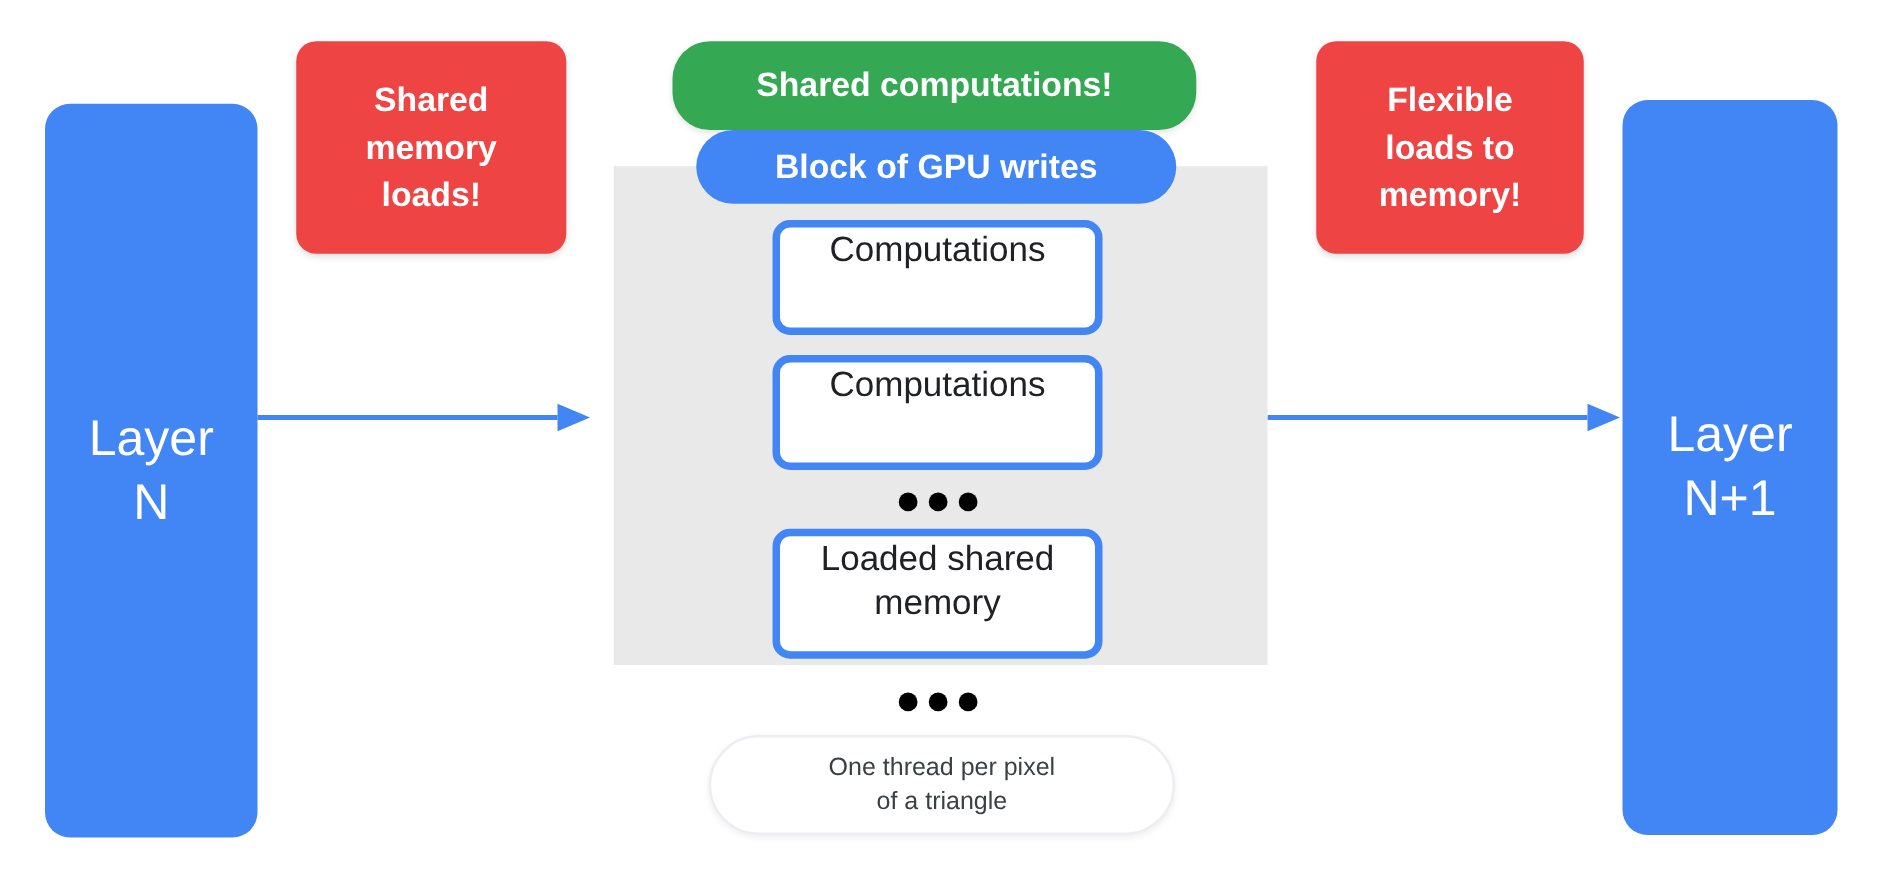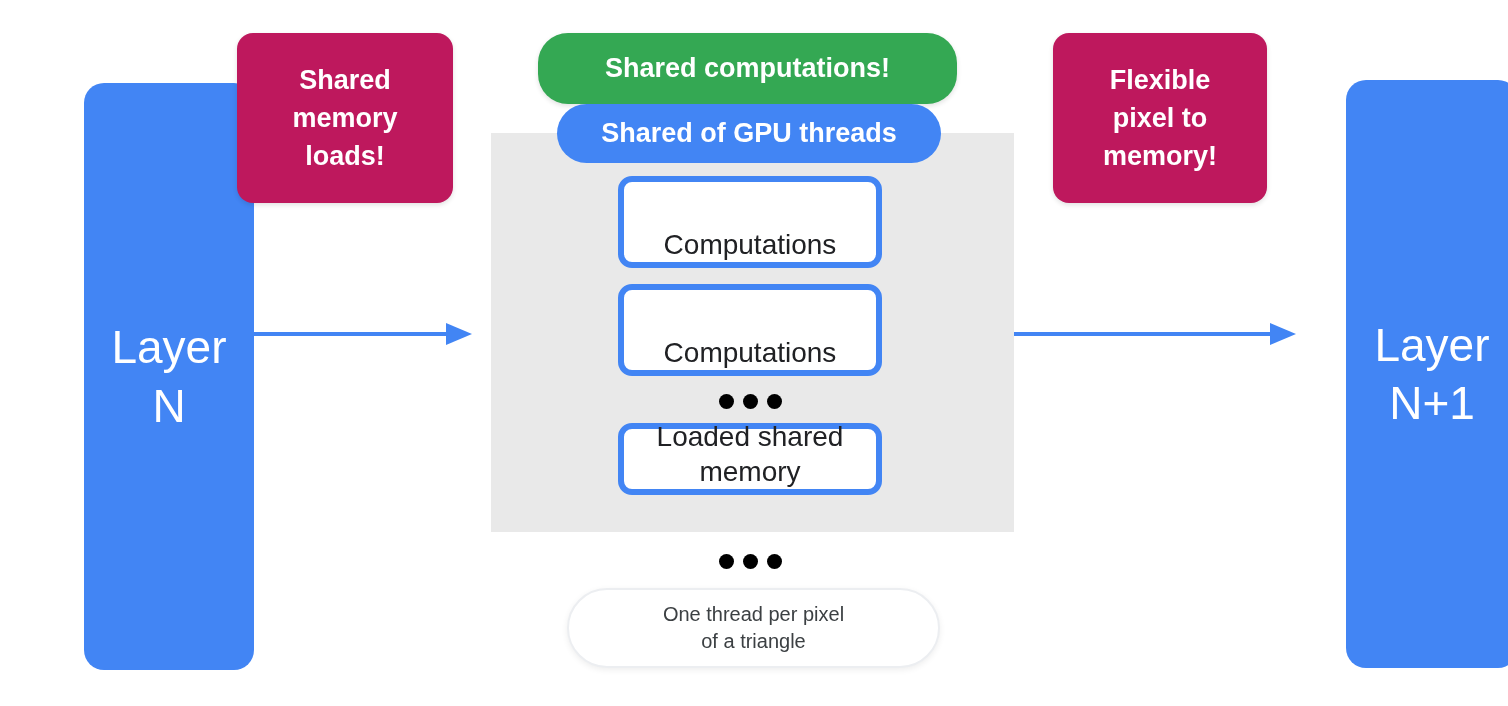--- a/index.html
+++ b/index.html
@@ -14,31 +14,30 @@
   }
   .layer-box {
     position: absolute;
     background: #4285F4;
     border-radius: 20px;
     color: #ffffff;
     display: flex;
     align-items: center;
     justify-content: center;
     text-align: center;
-    font-size: 46px;
+    font-size: 40px;
     line-height: 1.27;
     white-space: pre-line;
-    margin-left: 48px;
   }
   #layer-n  { left: 36px;   top: 83px; width: 170px; height: 587px; }
   #layer-n1 { left: 1298px; top: 80px; width: 172px; height: 588px; }
 
   .green-callout {
     position: absolute;
-    background: #be185d;
+    background: #ef4444;
     border-radius: 16px;
     color: #ffffff;
     font-weight: bold;
     font-size: 27px;
     line-height: 1.42;
     display: flex;
     align-items: center;
     justify-content: center;
     text-align: center;
     white-space: pre-line;
@@ -77,32 +76,32 @@
     z-index: 1;
   }
 
   .thread-box {
     position: absolute;
     left: 618px; width: 264px;
     background: #ffffff;
     border: 6px solid #4285F4;
     border-radius: 14px;
     display: flex;
-    align-items: flex-end;
+    align-items: flex-start;
     justify-content: center;
     text-align: center;
     font-size: 28px;
     color: #202124;
     line-height: 1.25;
     white-space: pre-line;
     z-index: 2;
   }
   #thread-box-1 { top: 176px; height: 92px; }
   #thread-box-2 { top: 284px; height: 92px; }
-  #thread-box-3 { top: 423px; height: 72px; }
+  #thread-box-3 { top: 423px; height: 104px; }
 
   .dots {
     position: absolute;
     left: 618px; width: 264px;
     display: flex;
     justify-content: center;
     gap: 9px;
     z-index: 2;
   }
   #dots-inner { top: 394px; }
@@ -164,28 +163,28 @@
 memory
 loads!</span>
   </div>
 
   <div class="pill" id="pill-green">
     <span>Shared computations!</span>
   </div>
 
   <div class="green-callout" id="callout-right">
     <span>Flexible
-pixel to
+loads to
 memory!</span>
   </div>
 
   <div id="gray-block"></div>
 
   <div class="pill" id="pill-blue">
-    <span>Shared of GPU threads</span>
+    <span>Block of GPU writes</span>
   </div>
 
   <div class="thread-box" id="thread-box-1">
     <span>Computations</span>
   </div>
   <div class="thread-box" id="thread-box-2">
     <span>Computations</span>
   </div>
 
   <div class="dots" id="dots-inner">

